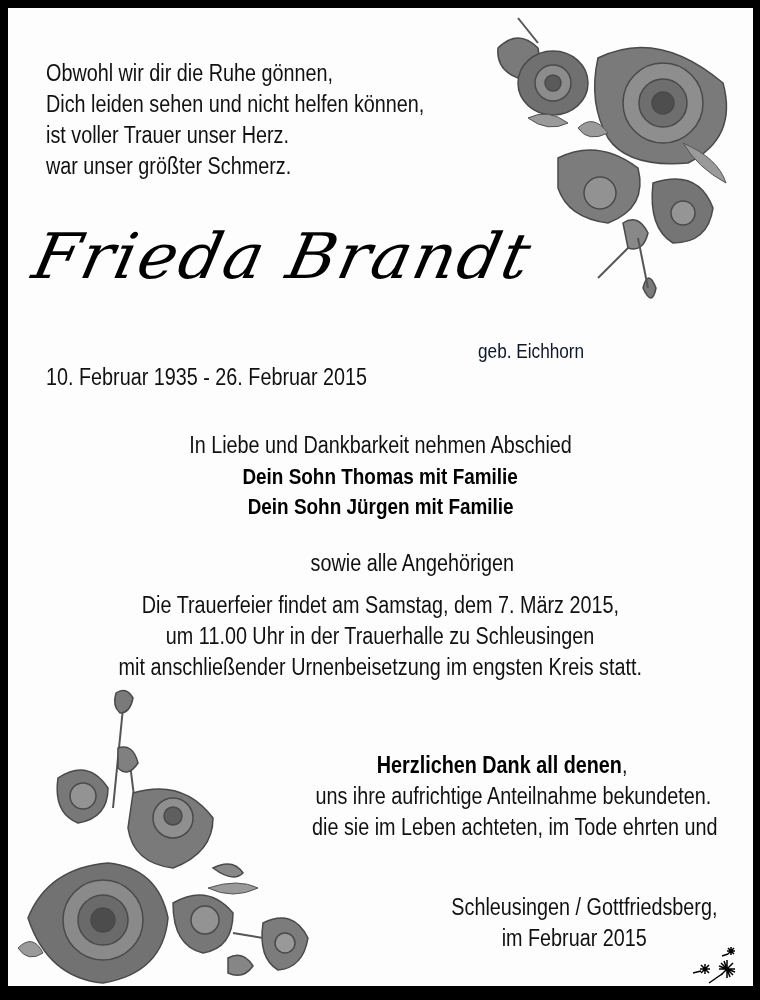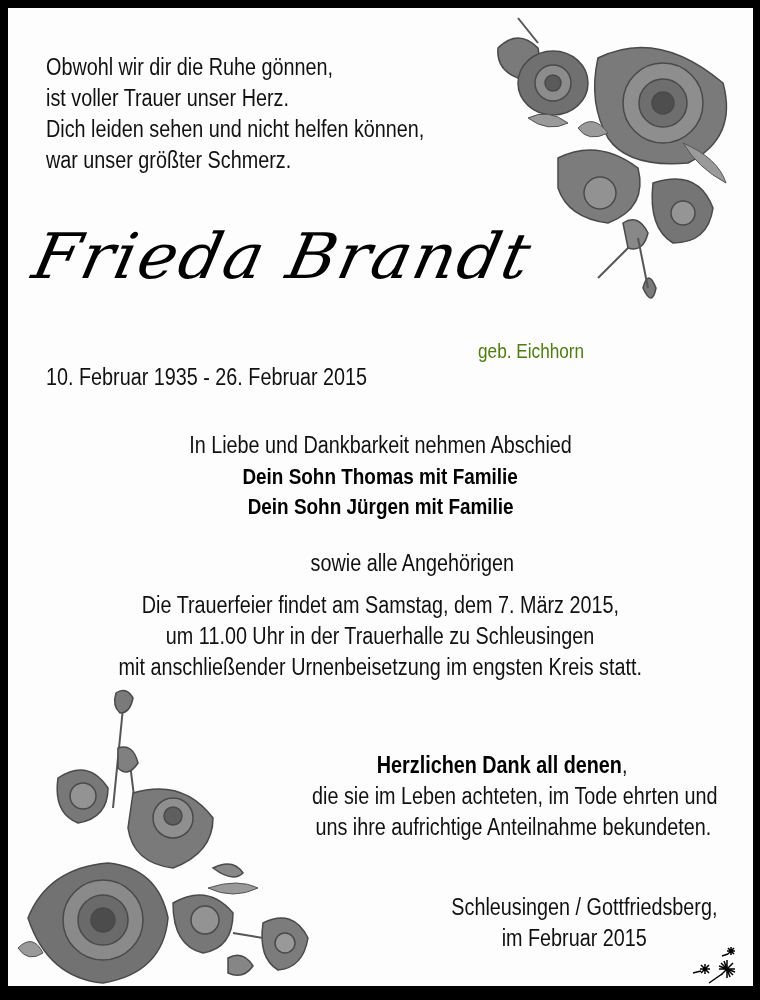--- a/index.html
+++ b/index.html
@@ -9,30 +9,30 @@
     font-family: "Liberation Sans", sans-serif;
   }
   .frame {
     position: absolute; left: 8px; top: 8px; width: 745px; height: 978px;
     background: #fdfdfd; overflow: hidden;
   }
   .cond { display: inline-block; transform: scaleX(0.86); transform-origin: left center; white-space: nowrap; }
   .cond-c { display: inline-block; transform: scaleX(0.86); transform-origin: center center; white-space: nowrap; }
   .cond-r { display: inline-block; transform: scaleX(0.86); transform-origin: right center; white-space: nowrap; }
   .t { color: #111; font-size: 23px; line-height: 31px; }
-  .poem { position: absolute; left: 38px; top: 44px; text-decoration: underline; }
+  .poem { position: absolute; left: 38px; top: 50px; text-decoration: underline; }
   .poem div { height: 31px; }
   .name {
     position: absolute; left: 34px; top: 212px;
     font-family: "DejaVu Serif", serif; font-style: italic;
     font-size: 66px; color: #000; letter-spacing: 2px;
     transform: skewX(-12deg) scaleY(0.95); transform-origin: left top;
     white-space: nowrap;
   }
-  .nee { position: absolute; left: 470px; top: 332px; font-size: 20px; color: #4d7c0f; }
+  .nee { position: absolute; left: 470px; top: 332px; font-size: 20px; color: #0f172a; }
   .dates { position: absolute; left: 38px; top: 354px; text-align: right; }
   .center-block { position: absolute; left: 0; width: 745px; text-align: center; }
   .abschied { top: 422px; }
   .fam { top: 454px; }
   .fam .b { font-weight: bold; font-size: 22px; line-height: 30px; color: #000; }
   .sowie { top: 540px; padding-left: 32px; }
   .feier { top: 582px; }
   .dank { position: absolute; right: 36px; top: 742px; text-align: center; }
   .dank .b { font-weight: bold; color: #000; }
   .place { position: absolute; right: 36px; top: 884px; text-align: center; }
@@ -70,22 +70,22 @@
     </g>
     <g fill="#9a9a9a" stroke="#555" stroke-width="1">
       <path d="M40 110 Q60 100 80 115 Q60 125 40 110Z"></path>
       <path d="M195 135 Q230 150 238 175 Q210 160 195 135Z"></path>
       <path d="M90 120 Q105 105 120 125 Q100 135 90 120Z"></path>
     </g>
   </svg>
 
   <div class="poem t">
     <div><span class="cond">Obwohl wir dir die Ruhe gönnen,</span></div>
+    <div><span class="cond">Dich leiden sehen und nicht helfen können,</span></div>
     <div><span class="cond">ist voller Trauer unser Herz.</span></div>
-    <div><span class="cond">Dich leiden sehen und nicht helfen können,</span></div>
     <div><span class="cond">war unser größter Schmerz.</span></div>
   </div>
 
   <div class="name">Frieda Brandt</div>
   <div class="nee"><span class="cond">geb. Eichhorn</span></div>
   <div class="dates t"><span class="cond">10. Februar 1935 - 26. Februar 2015</span></div>
 
   <div class="center-block abschied t">
     <span class="cond-c">In Liebe und Dankbarkeit nehmen Abschied</span>
   </div>
@@ -129,22 +129,22 @@
     </g>
     <g fill="#9a9a9a" stroke="#555" stroke-width="1">
       <path d="M10 260 Q25 245 35 265 Q20 275 10 260Z"></path>
       <path d="M200 200 Q230 190 250 200 Q225 212 200 200Z"></path>
     </g>
     <path d="M225 245 L255 250" stroke="#555" stroke-width="2"></path>
   </svg>
 
   <div class="dank t">
     <div class="right-line"><span class="cond-r"><span class="b">Herzlichen Dank all denen</span><span>,</span></span></div>
+    <div class="right-line"><span class="cond-r">uns ihre aufrichtige Anteilnahme bekundeten.</span></div>
     <div class="right-line"><span class="cond-r">die sie im Leben achteten, im Tode ehrten und</span></div>
-    <div class="right-line"><span class="cond-r">uns ihre aufrichtige Anteilnahme bekundeten.</span></div>
   </div>
 
   <div class="place t">
     <div class="right-line"><span class="cond-r">Schleusingen / Gottfriedsberg,</span></div>
     <div class="right-line"><span class="cond-r">im Februar 2015</span></div>
   </div>
 
   <svg class="stars" viewBox="0 0 60 45">
     <g stroke="#000" stroke-width="1.5" fill="none">
       <g transform="translate(48,8)">

